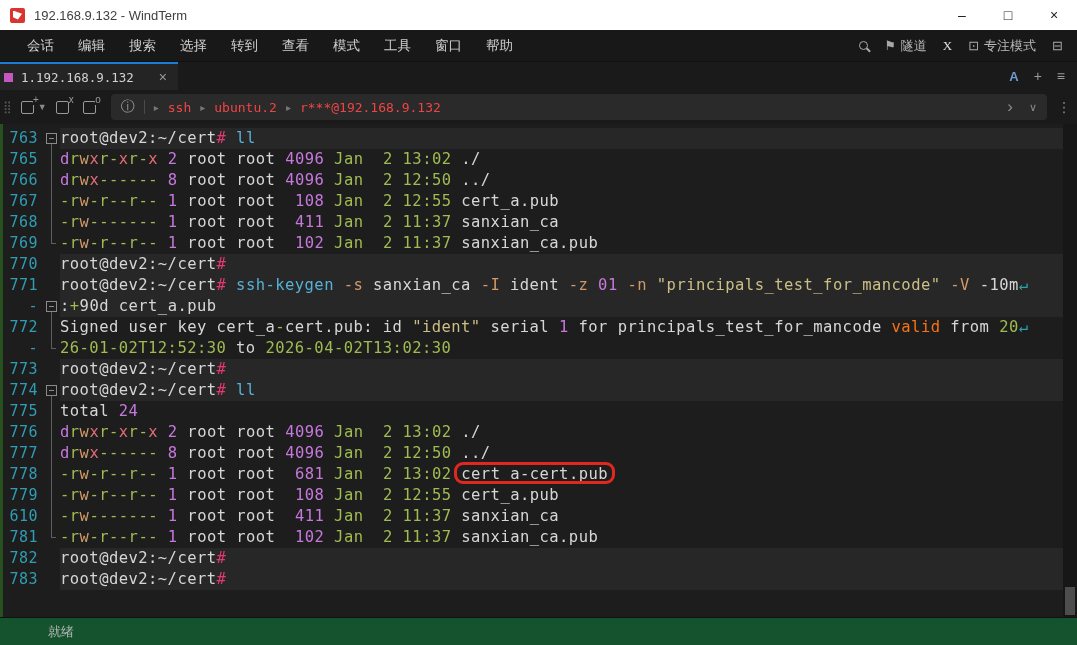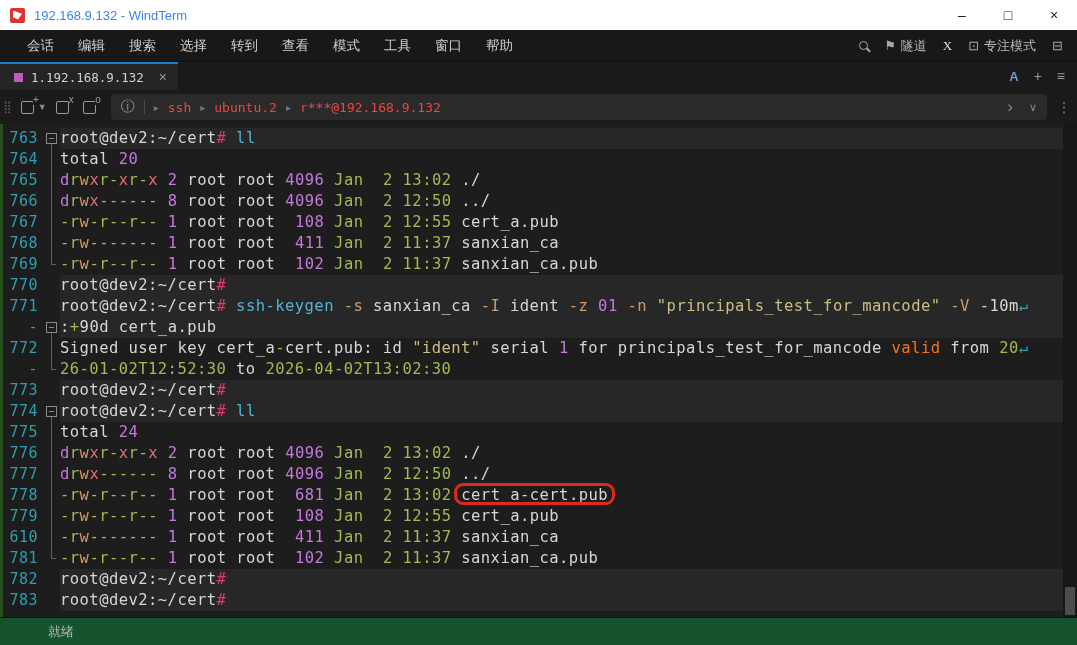--- a/index.html
+++ b/index.html
@@ -5,41 +5,41 @@
   * { margin:0; padding:0; box-sizing:border-box; }
   html,body { width:1077px; height:645px; overflow:hidden; background:#1b1b1b;
               font-family:"Liberation Sans", sans-serif; }
   .app { width:1077px; height:645px; display:flex; flex-direction:column; }
 
   
   .titlebar { height:30px; background:#ffffff; display:flex; align-items:center; flex:0 0 30px; }
   .app-logo { width:15px; height:15px; margin:0 9px 0 10px; background:#d93430; border-radius:2px; position:relative; }
   .app-logo::after { content:""; position:absolute; left:3px; top:3px; width:9px; height:9px;
                      background:#ffffff; clip-path:polygon(0 0, 100% 35%, 55% 100%, 0 75%); }
-  .title-text { font-size:13px; color:#3b82f6; }
+  .title-text { font-size:13px; color:#404040; }
   .win-controls { margin-left:auto; display:flex; height:30px; }
   .win-btn { width:46px; height:30px; display:flex; align-items:center; justify-content:center;
              font-size:14px; color:#222; cursor:default; }
 
   
   .menubar { height:32px; background:#181818; display:flex; align-items:center; flex:0 0 32px;
              border-bottom:1px solid #101010; }
   .menu-items { display:flex; margin-left:15px; }
   .menu-item { color:#cfcfcf; font-size:13.5px; padding:0 12px; line-height:32px; }
   .menu-right { margin-left:auto; display:flex; align-items:center; gap:16px; padding-right:14px; color:#b9b9b9; font-size:13px; }
   .mr-group { display:flex; align-items:center; gap:5px; }
   .mag { width:9px; height:9px; border:1.6px solid #a8a8a8; border-radius:50%; position:relative; display:inline-block; }
   .mag::after { content:""; position:absolute; width:5px; height:1.6px; background:#a8a8a8;
                 right:-4px; bottom:-2px; transform:rotate(45deg); }
   .glyph { color:#a8a8a8; }
 
   
   .tabbar { height:28px; background:#1a1a1a; display:flex; align-items:stretch; flex:0 0 28px; }
   .tab { width:178px; background:#242424; border-top:2px solid #1a7fd4; display:flex; align-items:center;
-         padding:0 8px 0 14px; gap:8px; }
+         padding:0 8px 0 4px; gap:8px; }
   .tab-dot { width:9px; height:9px; background:#c558c0; flex:0 0 9px; }
   .tab-label { color:#d2d2d2; font-size:12.5px; font-family:"DejaVu Sans Mono", monospace; flex:1; }
   .tab-close { color:#9a9a9a; font-size:14px; padding:0 3px; }
   .tab-right { margin-left:auto; display:flex; align-items:center; gap:15px; padding-right:12px; }
   .tr-font { color:#6d9bcc; font-size:13px; font-weight:bold; }
   .tr-ic { color:#9a9a9a; font-size:14px; }
 
   
   .toolbar { height:34px; background:#1a1a1a; display:flex; align-items:center; flex:0 0 34px; padding:0 6px 0 2px; }
   .drag-handle { color:#565656; font-size:12px; margin:0 4px 0 1px; letter-spacing:-2px; }
@@ -186,27 +186,20 @@
     <div id="term-rows">
         <div class="trow cmd">
           <span class="gut-num">763</span>
           <span class="gut-fold">
             <span class="fold-tail"></span>
             <span class="fold-box"></span>
           </span>
           <span class="trow-text"><span class="c-w">root@dev2:~/cert</span><span class="c-hash">#</span><span class="c-cmd"> ll</span></span>
         </div>
         <div class="trow">
-          <span class="gut-num">764</span>
-          <span class="gut-fold">
-            <span class="fold-line"></span>
-          </span>
-          <span class="trow-text"><span class="c-w">total </span><span class="c-p">20</span></span>
-        </div>
-        <div class="trow">
           <span class="gut-num">765</span>
           <span class="gut-fold">
             <span class="fold-line"></span>
           </span>
           <span class="trow-text"><span class="c-p">d</span><span class="c-g">r</span><span class="c-o">w</span><span class="c-r">x</span><span class="c-g">r</span><span class="c-g">-</span><span class="c-r">x</span><span class="c-g">r</span><span class="c-g">-</span><span class="c-r">x</span><span class="c-w"> </span><span class="c-p">2</span><span class="c-w"> root root </span><span class="c-p">4096</span><span class="c-g"> Jan  2 13:02</span><span class="c-w"> ./</span></span>
         </div>
         <div class="trow">
           <span class="gut-num">766</span>
           <span class="gut-fold">
             <span class="fold-line"></span>

